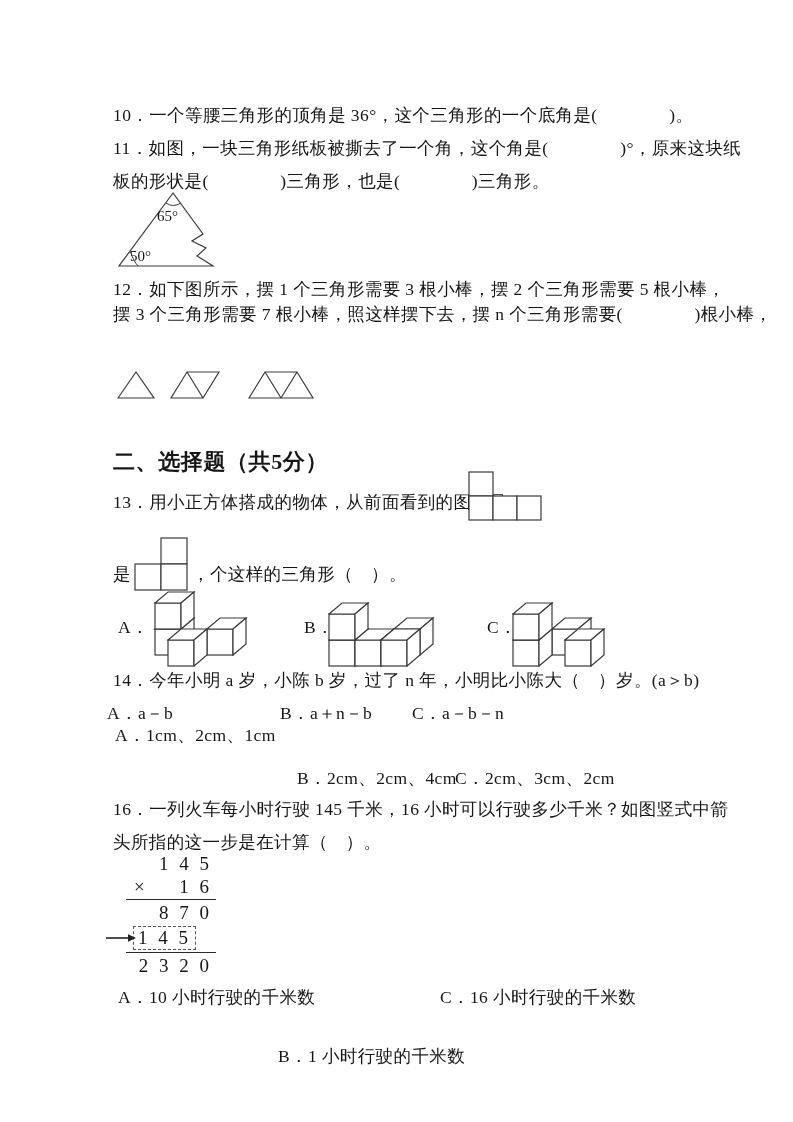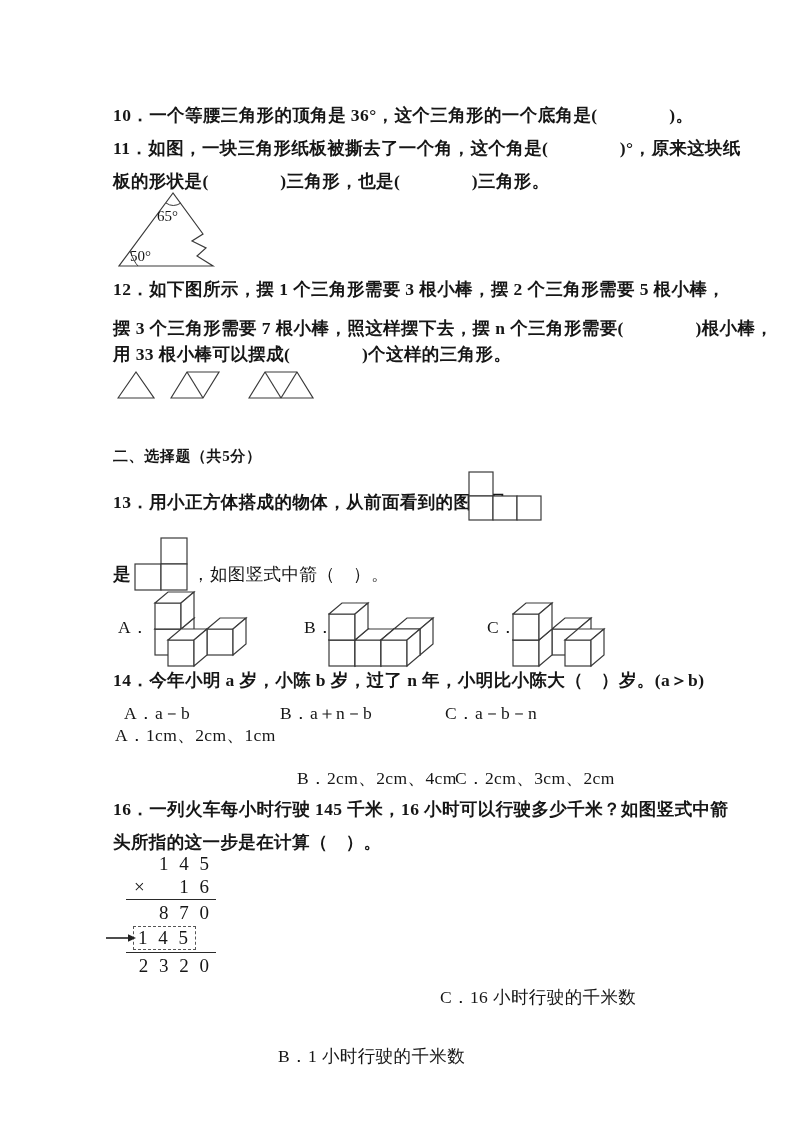--- a/index.html
+++ b/index.html
@@ -1,23 +1,23 @@
 <!DOCTYPE html>
 <html lang="zh"><head>
 <meta charset="utf-8">
 <style>
   html,body { margin:0; padding:0; background:#ffffff; }
   .page {
     position:relative; width:793px; height:1122px; background:#fff;
     font-family:"Liberation Serif","DejaVu Serif",serif;
     color:#161616; font-size:17.5px; overflow:hidden;
   }
-  .line { position:absolute; left:113px; white-space:nowrap; letter-spacing:0.4px;font-weight:bold; }
+  .line { position:absolute; left:113px; white-space:nowrap; letter-spacing:0.4px; }
   .opt  { position:absolute; white-space:nowrap; letter-spacing:0.4px; }
-  .sec-title { font-weight:bold; font-size:15px; letter-spacing:0.6px; }
+  .sec-title { font-weight:bold; font-size:22px; letter-spacing:0.6px; }
   .fig { position:absolute; }
   .fig polygon, .fig path, .fig rect, .fig line, .fig polyline {
     fill:#ffffff; stroke:#3a3a3a; stroke-width:1.2; stroke-linejoin:miter;
   }
   .fig path.arc { fill:none; stroke-width:1; }
   .fig text { fill:#161616; stroke:none; font-size:15px; font-family:"Liberation Serif","DejaVu Serif",serif; }
   
   .mult { position:absolute; left:132px; top:852px; width:80px; text-align:right; font-size:19px; }
   .mrow { height:23px; line-height:23px; letter-spacing:3px; white-space:nowrap; position:relative; }
   .times { position:absolute; left:2px; letter-spacing:0; }
@@ -42,22 +42,21 @@
 
   <svg class="fig" style="left:113px; top:190px" width="110" height="84" viewBox="0 0 110 84">
     <path d="M60,3 L6,76 L100,76 L84,66 L93,58 L79,51 L90,44 Z"></path>
     <path class="arc" d="M53,13 Q60,18 68,13"></path>
     <path class="arc" d="M17,61 Q21,72 25,76"></path>
     <text x="44" y="31">65°</text>
     <text x="17" y="71">50°</text>
   </svg>
 
   <div class="line" style="top:277px">12．如下图所示，摆 1 个三角形需要 3 根小棒，摆 2 个三角形需要 5 根小棒，</div>
-  <div class="line" style="top:316px">摆 3 个三角形需要 7 根小棒，照这样摆下去，摆 n 个三角形需要(　　　　)根小棒，</div>
-  <div class="line" style="top:342px">用 33 根小棒可以摆成(　　　　)个这样的三角形。</div>
+  <div class="line" style="top:302px">摆 3 个三角形需要 7 根小棒，照这样摆下去，摆 n 个三角形需要(　　　　)根小棒，</div>
 
   <svg class="fig" style="left:117px; top:370px" width="40" height="31" viewBox="0 0 40 31">
     <polygon points="19,2 37,28 1,28"></polygon>
   </svg>
   <svg class="fig" style="left:170px; top:370px" width="52" height="31" viewBox="0 0 52 31">
     <polygon points="1,28 17,2 49,2 33,28"></polygon>
     <line x1="17" y1="2" x2="33" y2="28"></line>
   </svg>
   <svg class="fig" style="left:248px; top:370px" width="68" height="31" viewBox="0 0 68 31">
     <polygon points="1,28 17,2 49,2 65,28"></polygon>
@@ -74,21 +73,21 @@
     <rect x="25" y="25" width="24" height="24"></rect>
     <rect x="49" y="25" width="24" height="24"></rect>
   </svg>
 
   <div class="line" style="top:562px">是</div>
   <svg class="fig" style="left:134px; top:537px" width="54" height="54" viewBox="0 0 54 54">
     <rect x="27" y="1" width="26" height="26"></rect>
     <rect x="1" y="27" width="26" height="26"></rect>
     <rect x="27" y="27" width="26" height="26"></rect>
   </svg>
-  <div class="opt" style="left:192px; top:562px">，如图竖式中箭（　）。</div>
+  <div class="opt" style="left:192px; top:562px">，个这样的三角形（　）。</div>
 
   <div class="opt" style="left:118px; top:615px">A．</div>
   <svg class="fig" style="left:142px; top:588px" width="108" height="81" viewBox="0 0 108 81">
 
     <rect x="13" y="41" width="26" height="26"></rect>
     <polygon points="13,41 39,41 52,30 26,30"></polygon>
     <polygon points="39,67 52,56 52,30 39,41"></polygon>
     <rect x="13" y="15" width="26" height="26"></rect>
     <polygon points="13,15 39,15 52,4 26,4"></polygon>
     <polygon points="39,41 52,30 52,4 39,15"></polygon>
@@ -137,23 +136,23 @@
     <rect x="1" y="26" width="26" height="26"></rect>
     <polygon points="1,26 27,26 40,15 14,15"></polygon>
     <polygon points="27,52 40,41 40,15 27,26"></polygon>
 
     <rect x="53" y="52" width="26" height="26"></rect>
     <polygon points="53,52 79,52 92,41 66,41"></polygon>
     <polygon points="79,78 92,67 92,41 79,52"></polygon>
   </svg>
 
   <div class="line" style="top:668px">14．今年小明 a 岁，小陈 b 岁，过了 n 年，小明比小陈大（　）岁。(a＞b)</div>
-  <div class="opt" style="left:124px; top:701px">A．a－b</div>
+  <div class="opt" style="left:107px; top:701px">A．a－b</div>
   <div class="opt" style="left:280px; top:701px">B．a＋n－b</div>
-  <div class="opt" style="left:445px; top:701px">C．a－b－n</div>
+  <div class="opt" style="left:412px; top:701px">C．a－b－n</div>
 
   <div class="opt" style="left:115px; top:723px">A．1cm、2cm、1cm</div>
   <div class="opt" style="left:297px; top:766px">B．2cm、2cm、4cm</div>
   <div class="opt" style="left:455px; top:766px">C．2cm、3cm、2cm</div>
 
   <div class="line" style="top:797px">16．一列火车每小时行驶 145 千米，16 小时可以行驶多少千米？如图竖式中箭</div>
   <div class="line" style="top:830px">头所指的这一步是在计算（　）。</div>
 
   <div class="mult">
     <div class="mrow">1 4 5</div>
@@ -167,18 +166,19 @@
       <svg class="arrow-svg" width="30" height="10" viewBox="0 0 30 10">
         <line x1="0" y1="5" x2="23" y2="5"></line>
         <polygon points="22,1.2 30,5 22,8.8"></polygon>
       </svg>
       <span class="dashed-box">1 4 5</span>
     </div>
     <div class="mline"></div>
     <div class="mrow">2 3 2 0</div>
   </div>
 
+  <div class="opt" style="left:118px; top:985px">A．10 小时行驶的千米数</div>
   <div class="opt" style="left:278px; top:1044px">B．1 小时行驶的千米数</div>
   <div class="opt" style="left:440px; top:985px">C．16 小时行驶的千米数</div>
 
   <div class="footer">试卷第 2 页，共 5 页</div>
 
 </div>
 
 </body></html>

